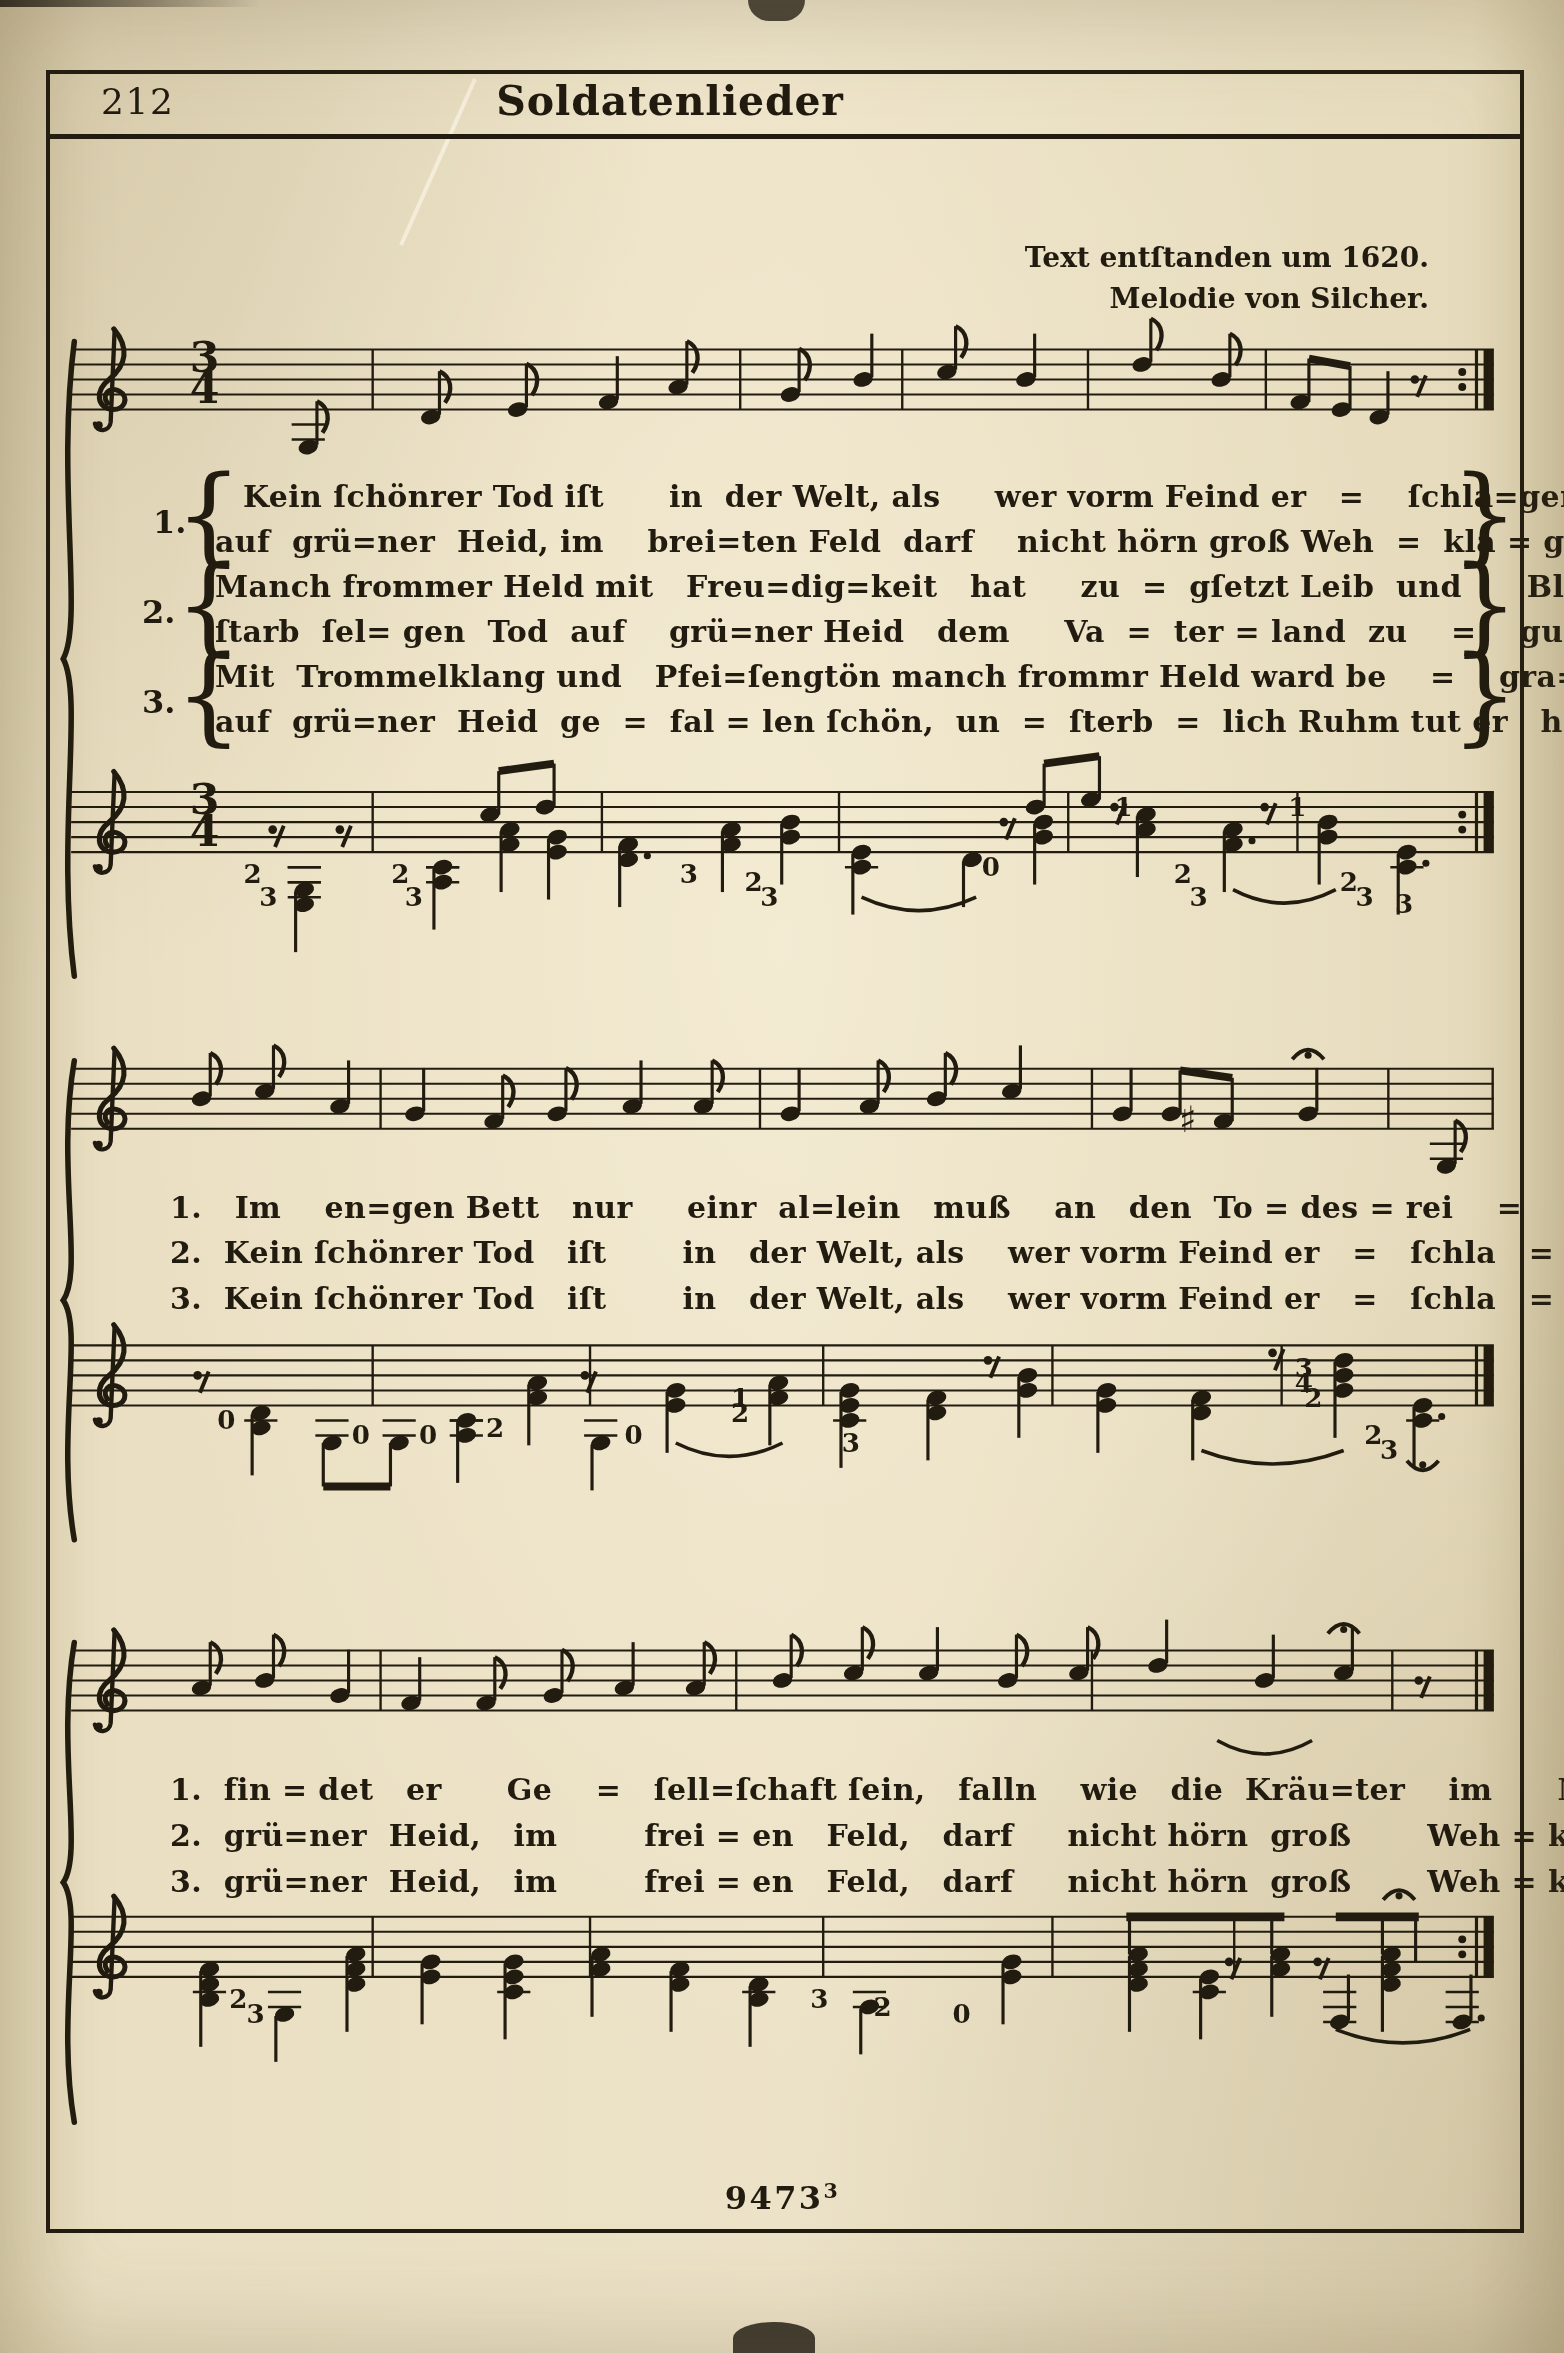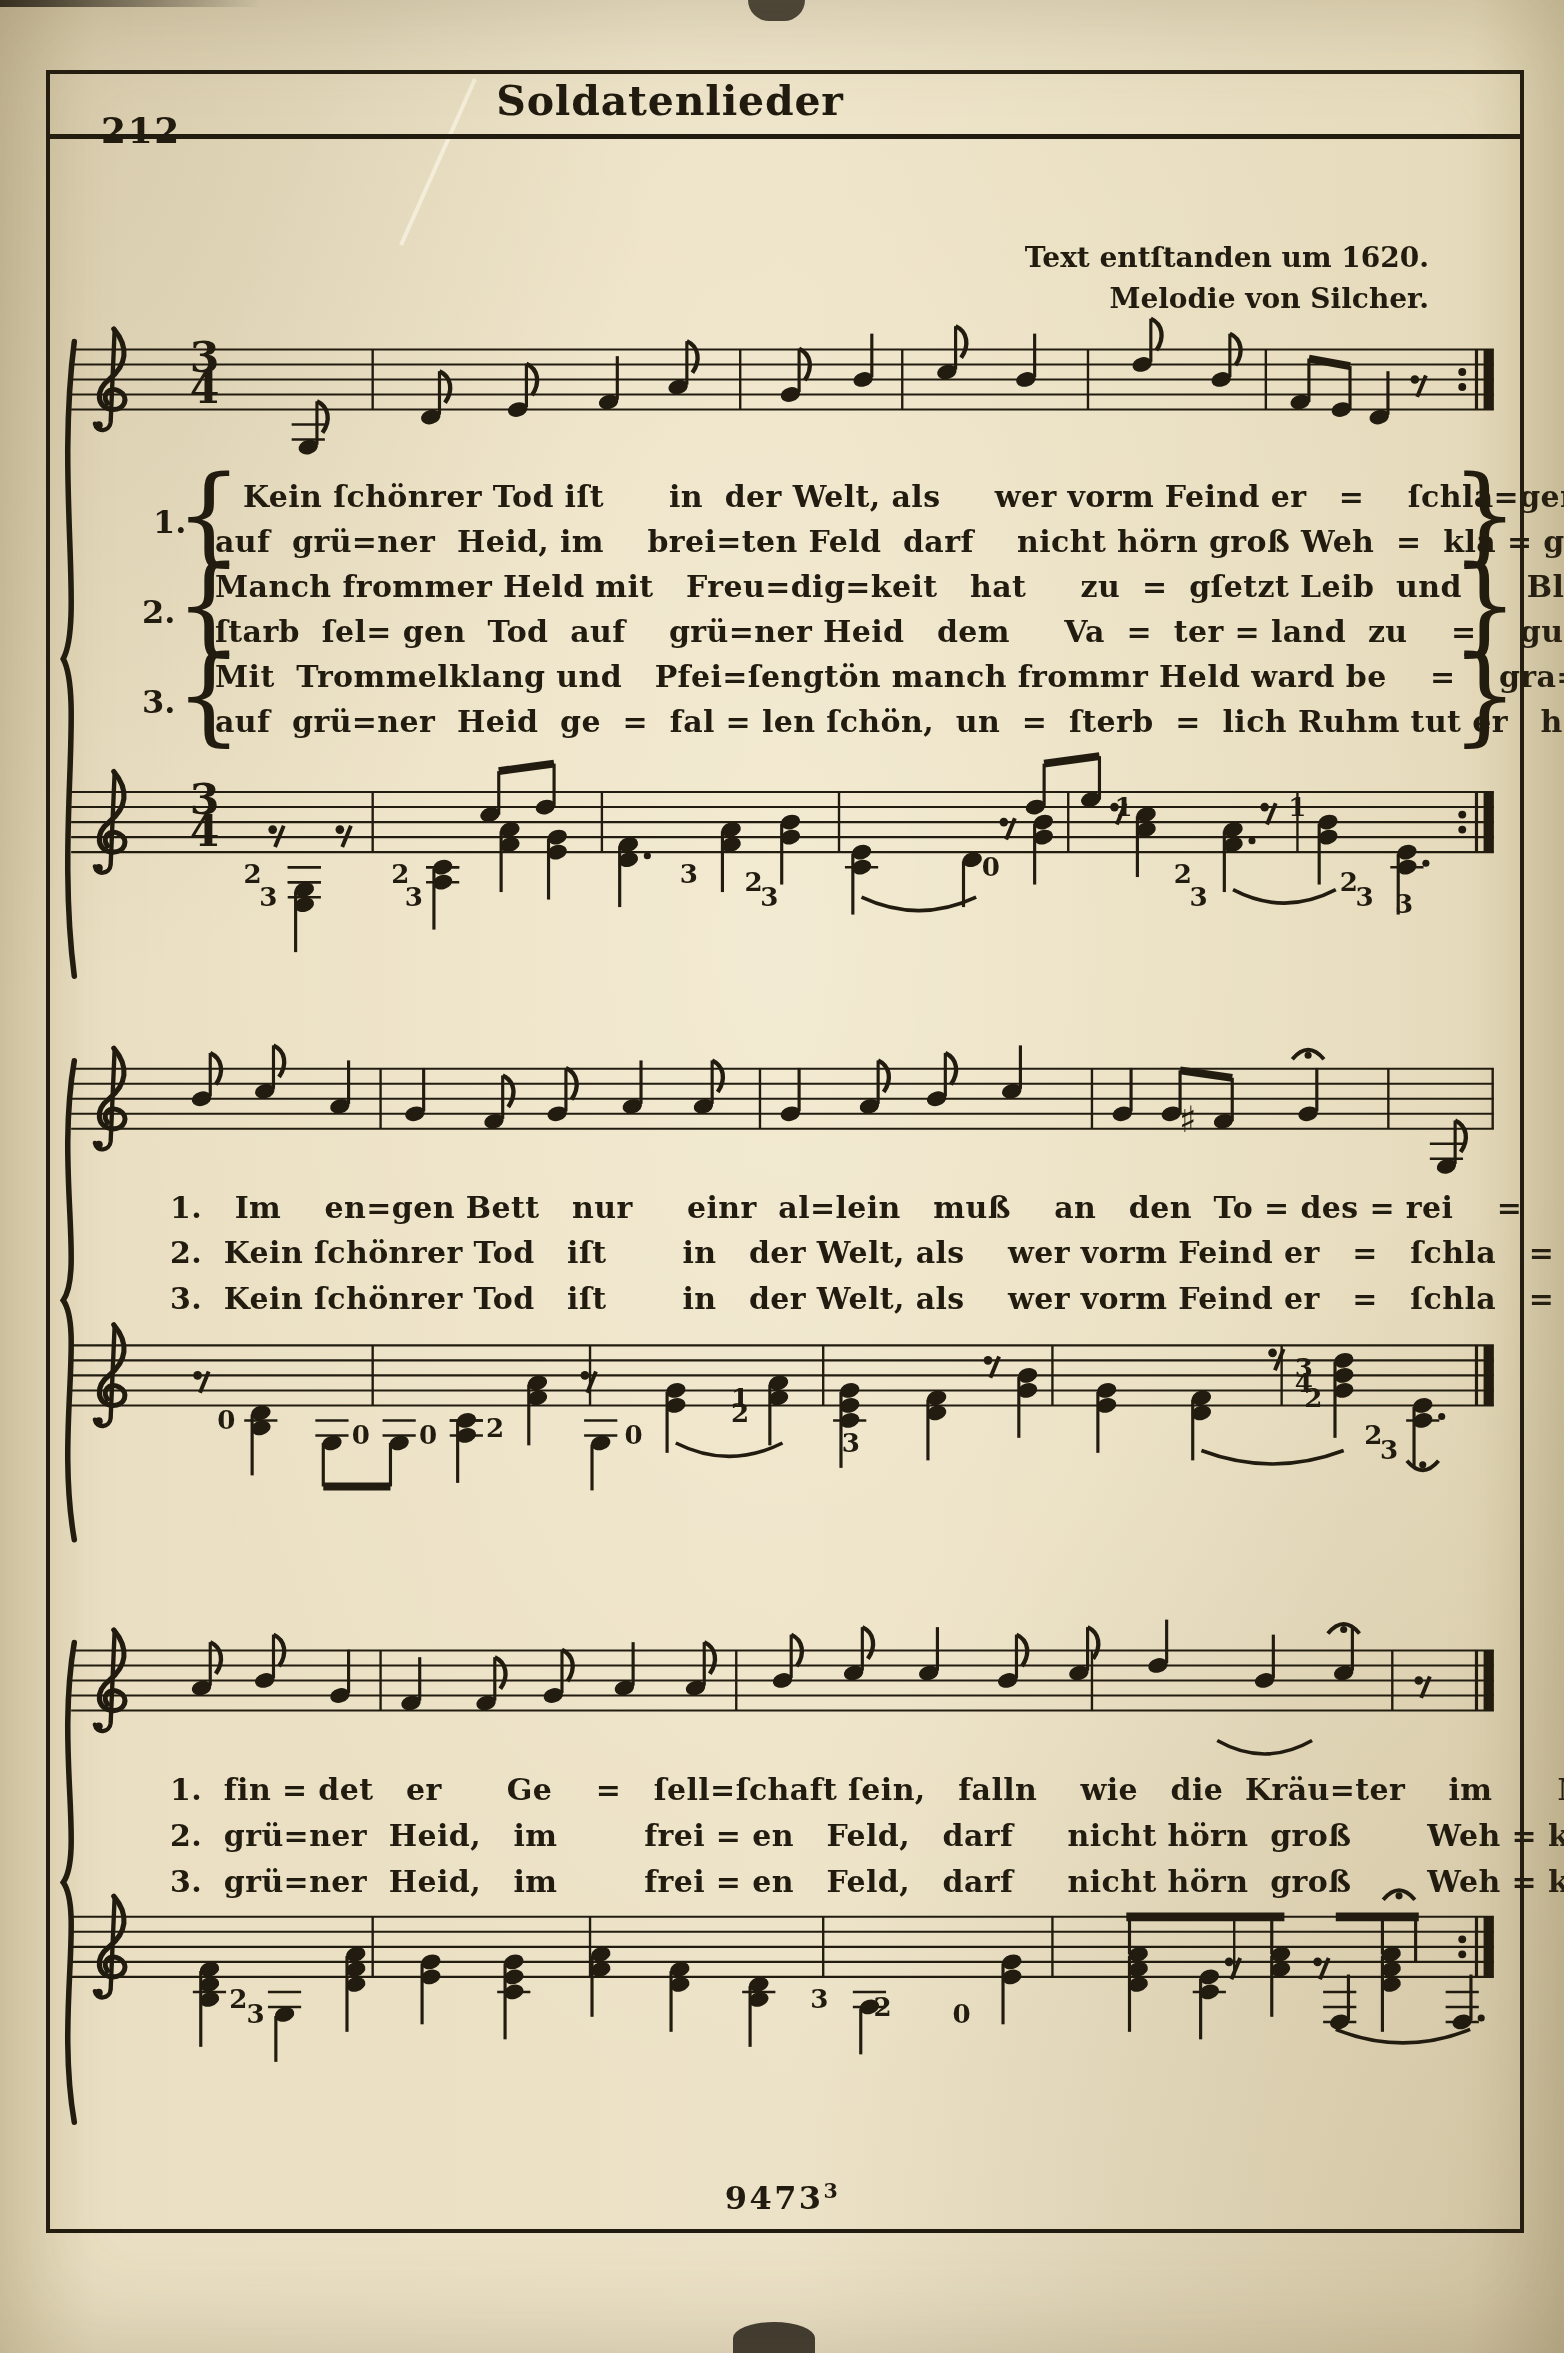--- a/index.html
+++ b/index.html
@@ -9,21 +9,21 @@
       radial-gradient(ellipse at 0% 0%, rgba(120,100,60,0.18), rgba(0,0,0,0) 30%),
       radial-gradient(ellipse at 100% 100%, rgba(120,100,60,0.20), rgba(0,0,0,0) 35%),
       linear-gradient(90deg, #ddd2b0 0%, #eadfc2 6%, #ece2c7 50%, #e6dbbc 94%, #d8cca9 100%);
     font-family:"DejaVu Serif","Liberation Serif",serif;color:#221c10;}
   .page::after{content:"";position:absolute;inset:0;pointer-events:none;
     box-shadow:inset 0 0 111px rgba(95,75,40,.28);}
   .frame{position:absolute;left:46px;top:70px;width:1470px;height:2155px;
     border:4.7px solid #221c10;}
   .headband{position:absolute;left:46px;top:70px;width:1470px;height:60px;
     border:4.7px solid #221c10;border-bottom-width:5.5px;}
-  .pgnum{position:absolute;left:101px;top:81px;font-size:36px;font-weight:bold;letter-spacing:1.6px;margin-top:28px;}
+  .pgnum{position:absolute;left:101px;top:81px;font-size:36px;font-weight:normal;letter-spacing:1.6px;}
   .title{position:absolute;left:0;top:77px;width:1340px;text-align:center;
     font-size:41px;font-weight:bold;letter-spacing:0.8px;}
   .attrib{position:absolute;right:136px;top:237px;text-align:right;
     font-size:28px;font-weight:bold;line-height:41px;}
   .lyric{position:absolute;white-space:pre;font-size:30px;font-weight:bold;letter-spacing:0.4px;}
   .vnum{position:absolute;font-size:32px;font-weight:bold;}
   .obrace,.cbrace{position:absolute;font-size:106px;font-weight:normal;line-height:95px;
     transform:scaleY(1.0);font-family:"DejaVu Serif",serif;}
   .footer{position:absolute;left:0;top:2139px;width:1565px;text-align:center;
     font-size:32px;font-weight:bold;letter-spacing:2.4px;margin-top:40px;}

